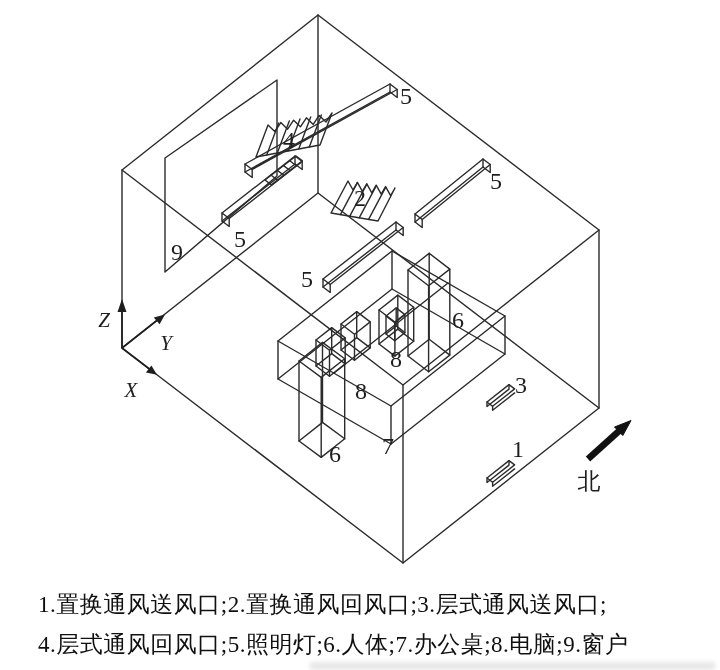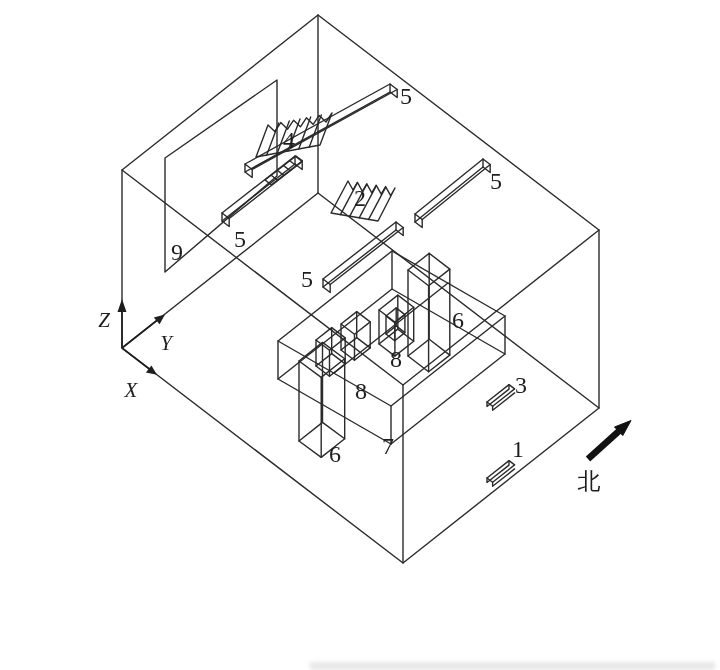--- a/index.html
+++ b/index.html
@@ -155,16 +155,20 @@
   <span class="lbl" style="left:396px;top:359px">8</span>
   <span class="lbl" style="left:361px;top:391px">8</span>
   <span class="lbl" style="left:177px;top:252px">9</span>
 
   <span class="lbl axis" style="left:104px;top:320px">Z</span>
   <span class="lbl axis" style="left:166px;top:343px">Y</span>
   <span class="lbl axis" style="left:131px;top:390px">X</span>
 
   <span class="lbl north" style="left:589px;top:481px">北</span>
 
+  <div class="caption">
+    <span>1.置换通风送风口;2.置换通风回风口;3.层式通风送风口;</span>
+    <span>4.层式通风回风口;5.照明灯;6.人体;7.办公桌;8.电脑;9.窗户</span>
+  </div>
 
 
   <div class="scan-smear"></div>
 </div>
 
 </body></html>

